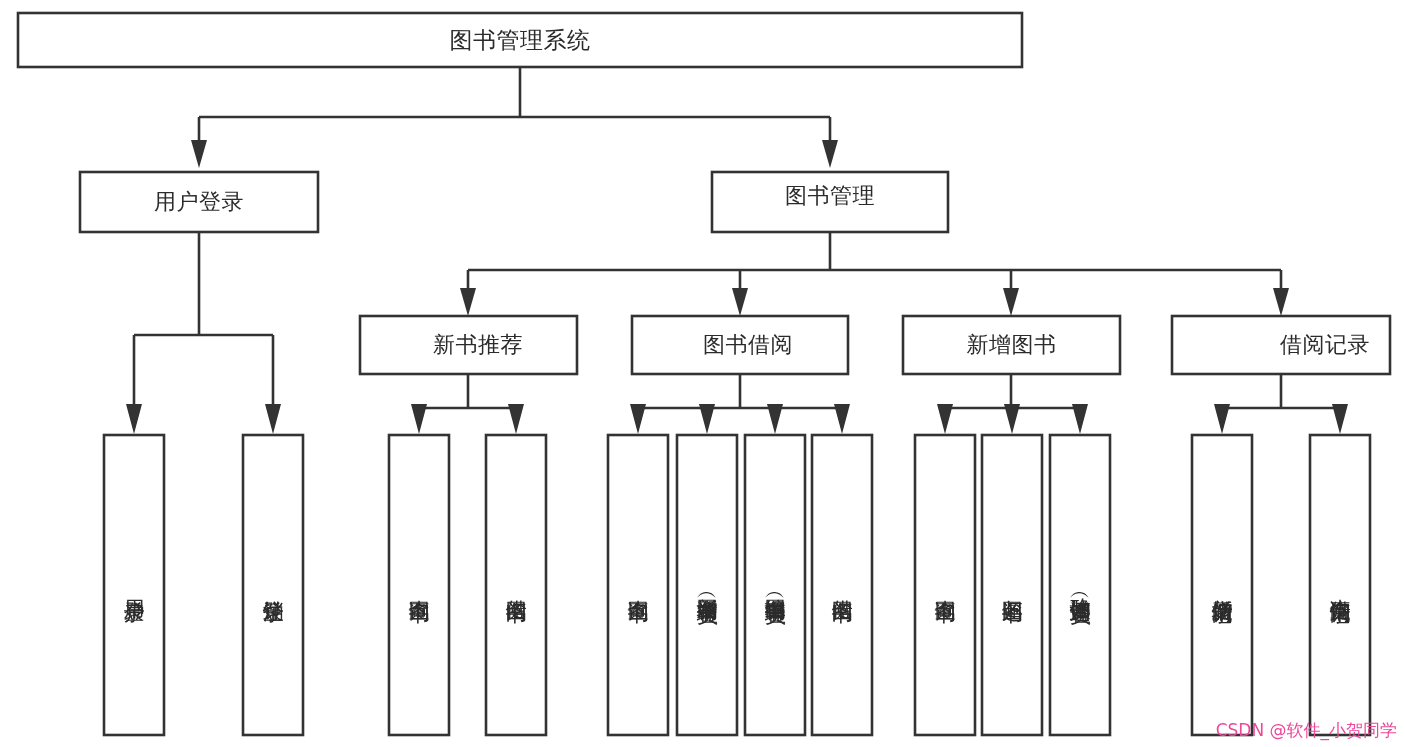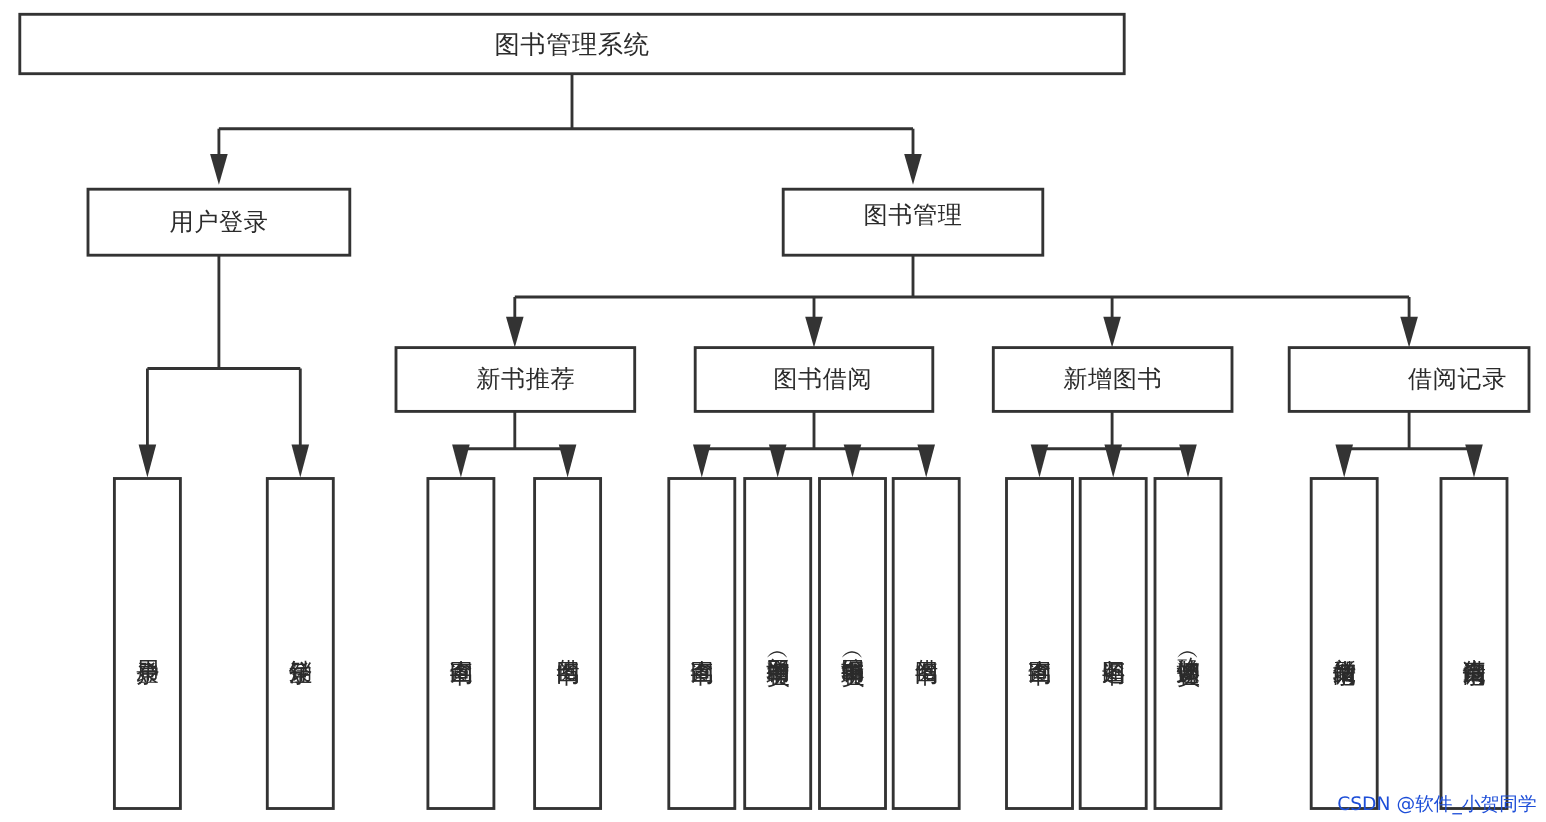--- a/index.html
+++ b/index.html
@@ -76,21 +76,21 @@
   }
   .htext.root {
     font-size: 23px;
   }
   #watermark {
     position: absolute;
     right: 8px;
     bottom: 5px;
     font-family: "DejaVu Sans", "Liberation Sans", sans-serif;
     font-size: 17px;
-    color: #1d4ed8;
+    color: #ec4899;
     white-space: nowrap;
     pointer-events: none;
   }
 </style>
 </head>
 <body>
 
 <div id="diagram-root">
 
   <svg id="flowchart" viewBox="0 0 1405 747">

